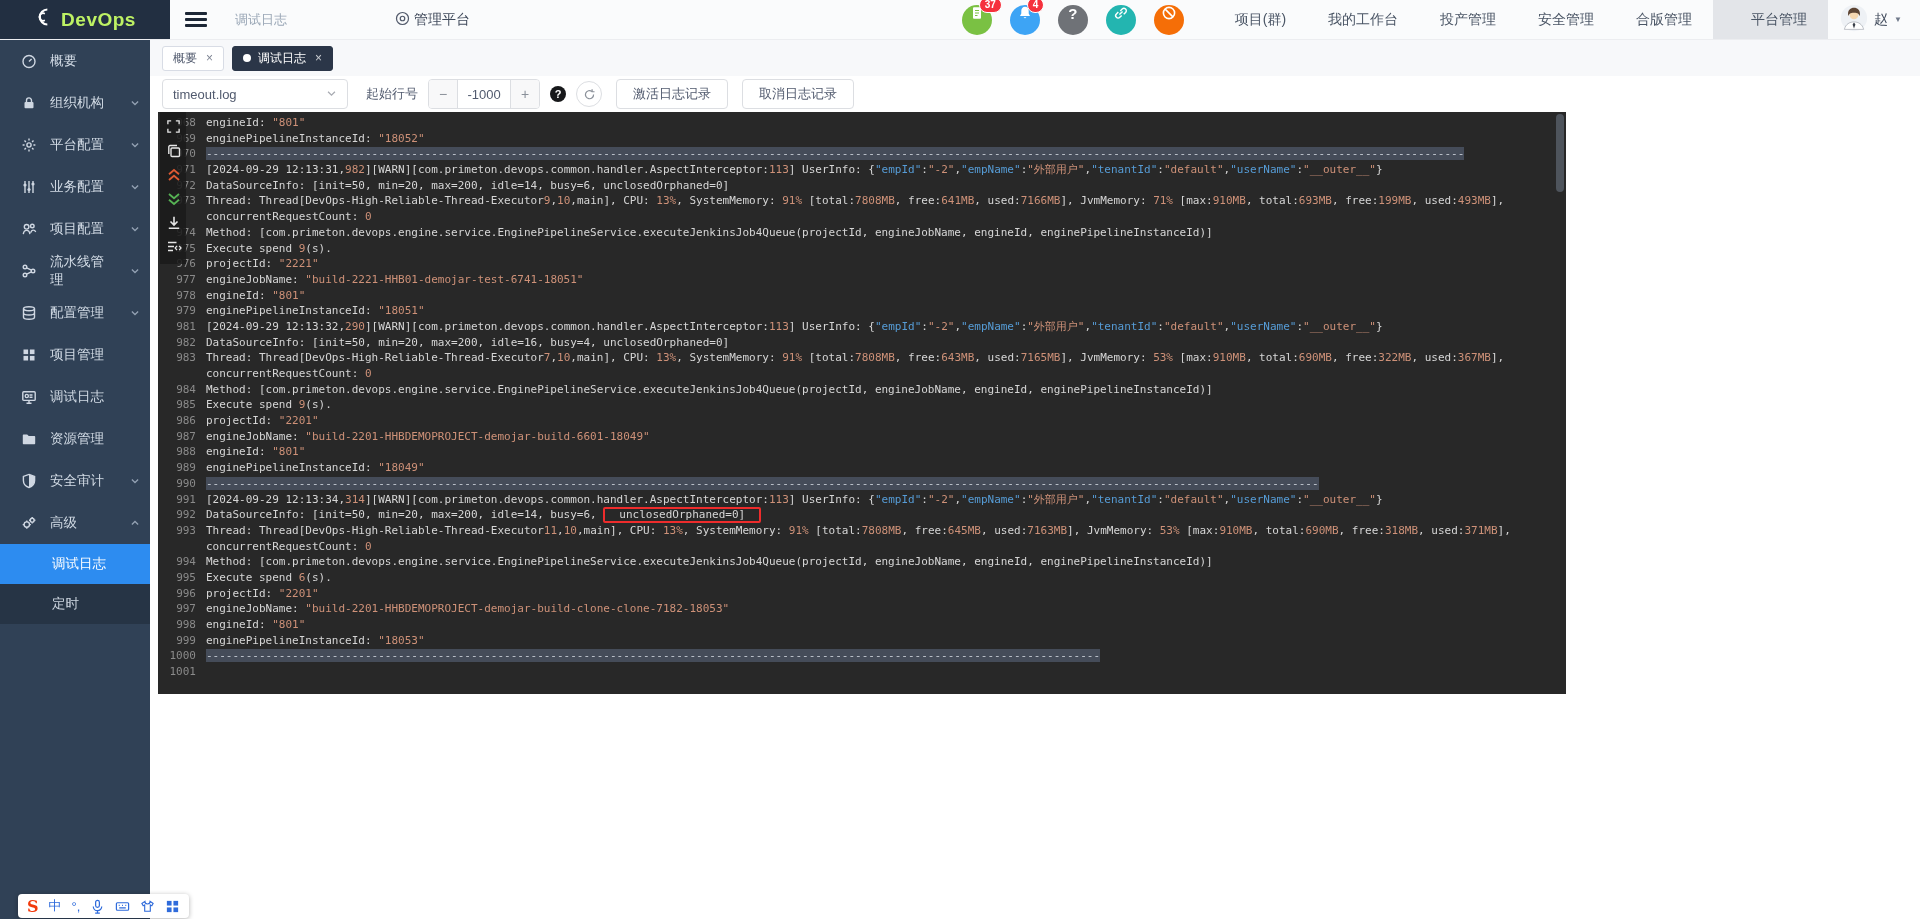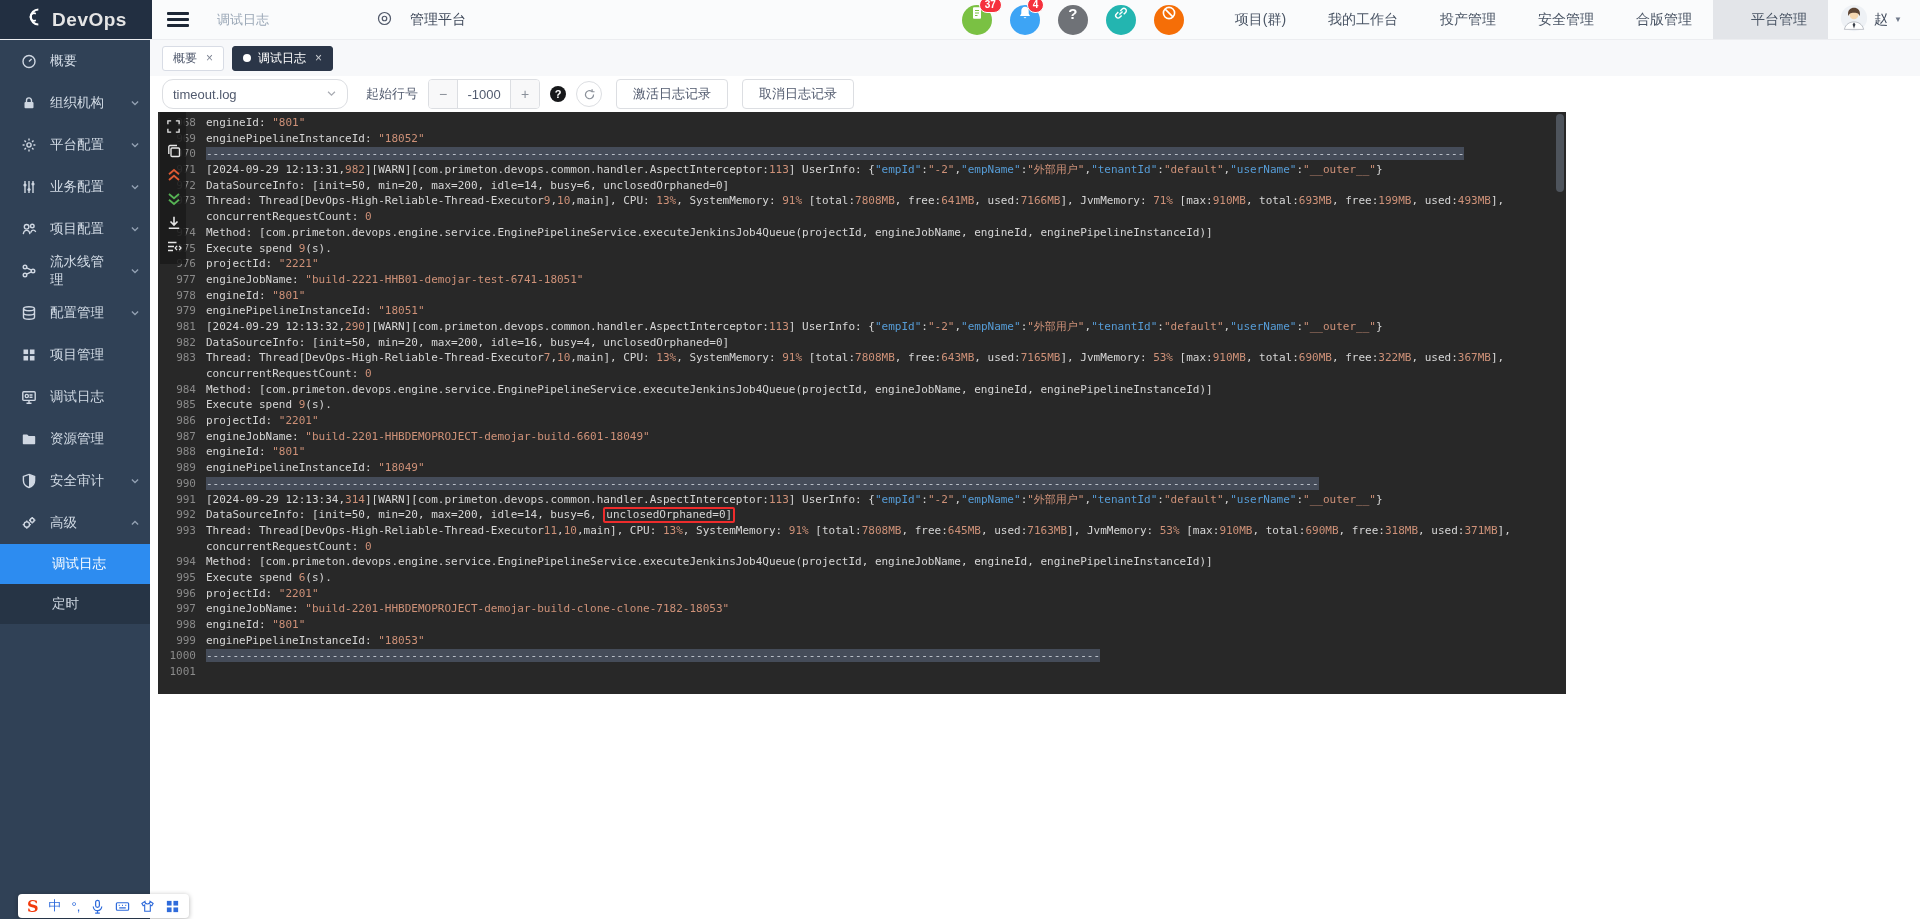--- a/index.html
+++ b/index.html
@@ -2,27 +2,27 @@
 <html><head>
 <meta charset="utf-8">
 <style>
   * { box-sizing: border-box; margin:0; padding:0; }
   html,body { width:1920px; height:919px; overflow:hidden; background:#fff;
     font-family:"Liberation Sans", sans-serif; }
 
   
   .header { position:absolute; top:0; left:0; width:1920px; height:40px;
     background:#fafbfc; border-bottom:1px solid #ecedf0; display:flex; align-items:stretch; z-index:20;}
-  .logo { width:152px; background:#222f41; color:#e5e5e5; display:flex; align-items:center;
+  .logo { width:170px; background:#222f41; color:#bef264; display:flex; align-items:center;
     justify-content:center; gap:7px; font-weight:bold; font-size:19px; letter-spacing:.5px;}
   .burger { margin-left:15px; align-self:center; width:22px; cursor:pointer;}
   .burger div { height:3px; background:#1d2736; margin:3px 0; border-radius:1px;}
   .crumb { align-self:center; margin-left:28px; color:#9aa7b6; font-size:13px;}
   .platform { align-self:center; margin-left:108px; color:#414b5c; font-size:14px;
-    display:flex; align-items:center; gap:18px;}
+    display:flex; align-items:center; gap:4px;}
   .hdr-right { margin-left:auto; display:flex; align-items:stretch;}
   .circle-btn { position:relative; width:30px; height:30px; border-radius:50%; align-self:center;
     margin-left:18px; display:flex; align-items:flex-start; justify-content:center; cursor:pointer;}
   .circle-btn svg { display:block;}
   .badge { position:absolute; top:-8px; left:17px; background:#f5313d; color:#fff; font-size:10px;
     line-height:12px; border-radius:8px; padding:1px 5px; border:1px solid #fff; font-weight:bold;}
   .hdr-nav { display:flex; margin-left:30px;}
   .nav-item { padding:0 21px; display:flex; align-items:center; font-size:14px; color:#4a5565; cursor:pointer;}
   .nav-item.active { background:#e3e5e9;padding-left:38px;}
   .user-box { display:flex; align-items:center; gap:6px; padding:0 18px 0 12px; cursor:pointer;
@@ -46,21 +46,21 @@
     display:flex; align-items:center; gap:8px; padding-left:12px;}
   .tab { height:25px; display:flex; align-items:center; gap:7px; padding:0 10px; font-size:12px;
     background:#fff; border:1px solid #d8dce5; border-radius:3px; color:#515a6e; cursor:pointer;}
   .tab.active { background:#2b3648; border-color:#2b3648; color:#fff;}
   .tab .dot { width:8px; height:8px; border-radius:50%; background:#fff;}
   .tab .x { font-size:12px; opacity:.75; margin-left:2px;}
 
   
   .toolbar { position:absolute; top:76px; left:150px; width:1770px; height:36px; background:#fff;
     display:flex; align-items:center; gap:10px; padding-left:12px;}
-  .select { width:186px; height:30px; border:1px solid #dcdee2; border-radius:11px; background:#fff;
+  .select { width:186px; height:30px; border:1px solid #dcdee2; border-radius:4px; background:#fff;
     display:flex; align-items:center; justify-content:space-between; padding:0 10px; font-size:13px;
     color:#515a6e; cursor:pointer;}
   .select .sel-chev { color:#a8abb2;}
   .lbl { font-size:13px; color:#515a6e; margin-left:8px;}
   .stepper { display:flex; height:30px; border:1px solid #dcdee2; border-radius:4px; overflow:hidden;}
   .step-btn { width:28px; background:#f8f8f9; color:#8a9099; display:flex; align-items:center;
     justify-content:center; font-size:14px; cursor:pointer;}
   .step-val { width:54px; display:flex; align-items:center; justify-content:center; font-size:13px;
     color:#515a6e; border-left:1px solid #dcdee2; border-right:1px solid #dcdee2;}
   .qmark { width:16px; height:16px; border-radius:50%; background:#17181a; color:#fff; font-size:11px;
@@ -73,21 +73,21 @@
   
   .logwrap { position:absolute; left:158px; top:112px; width:1408px; height:582px; background:#282828;
     font-family:"DejaVu Sans Mono","Liberation Mono",monospace; font-size:11px; overflow:hidden;
     padding-top:3px;}
   .row { height:15.7px; line-height:15.7px; white-space:pre;}
   .num { display:inline-block; width:48px; text-align:right; padding-right:10px; color:#8a8a8a;}
   .c-p { color:#d6d6d6;}
   .c-v { color:#ce9178;}
   .c-k { color:#569cd6;}
   .sep-text { background:#454c59; color:#c9ced6;}
-  .redbox { display:inline-block; border:2px solid #ee2c2c; border-radius:2px; padding:0 1px;
+  .redbox { display:inline-block; border:2px solid #ee2c2c; border-radius:2px; padding:0 14px;
     margin:-2px 0; line-height:12px; color:#d6d6d6;}
   .strip { position:absolute; left:160px; top:112px; width:26px; height:152px; background:#1b1b1bdd;
     z-index:6; display:flex; flex-direction:column; align-items:center; padding-top:7px; gap:9px;
     color:#e6e6e6;}
   .strip .sico { width:15px; height:15px; cursor:pointer;}
   .sico.red { color:#dd5a33;}
   .sico.green { color:#56b254;}
   .vthumb { position:absolute; left:1556px; top:114px; width:8px; height:78px; background:#4e545c;
     border-radius:4px; z-index:7; cursor:pointer;}
 

